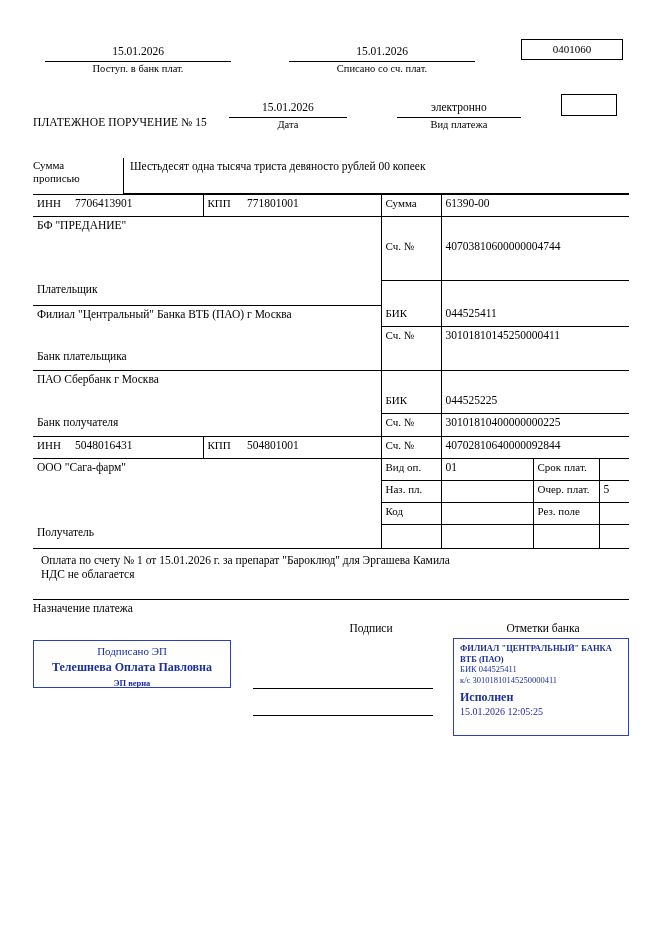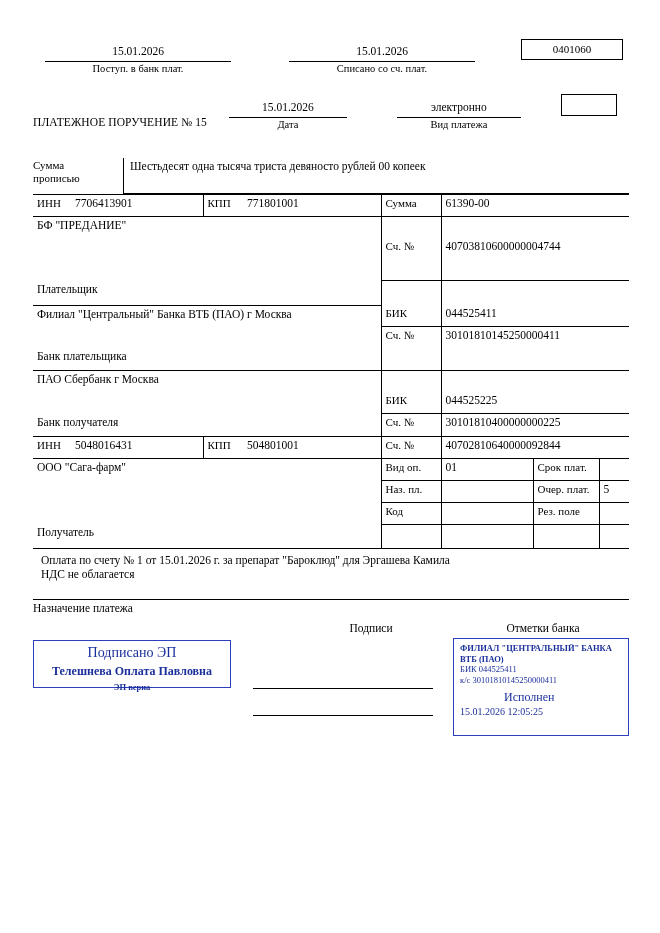--- a/index.html
+++ b/index.html
@@ -180,21 +180,21 @@
     left: 0px;
     top: 0px;
     width: 198px;
     height: 48px;
     border: 1px solid #2b3fbf;
     color: #1b2f9c;
     text-align: center;
     padding-top: 4px;
     box-sizing: border-box;
   }
-  .ep-stamp .t1x { font-size: 14px; }
+  .ep-stamp .t1x { font-size: 11px; }
   .ep-stamp .t2x { font-size: 12px; font-weight: bold; padding-top: 3px; }
   .ep-stamp .t3x { font-size: 8.5px; padding-top: 3px; font-weight: bold; }
 
   .sig-lines {
     position: absolute;
     left: 220px;
     top: 22px;
     width: 180px;
   }
   .sig-lines .sl {
@@ -211,23 +211,22 @@
     border: 1px solid #2b3fbf;
     color: #1b2f9c;
     box-sizing: border-box;
     padding: 4px 5px 0 6px;
     font-size: 8.5px;
     line-height: 10.5px;
   }
   .bank-stamp .bold-head { font-weight: bold; }
   .bank-stamp .done {
     font-size: 12px;
-    font-weight: normal;
+    font-weight: bold;
     padding-top: 7px;
-    margin-left: 44px;
   }
   .bank-stamp .dt {
     font-size: 10px;
     padding-top: 4px;
   }
 </style>
 </head>
 <body>
 
 <div class="page">

